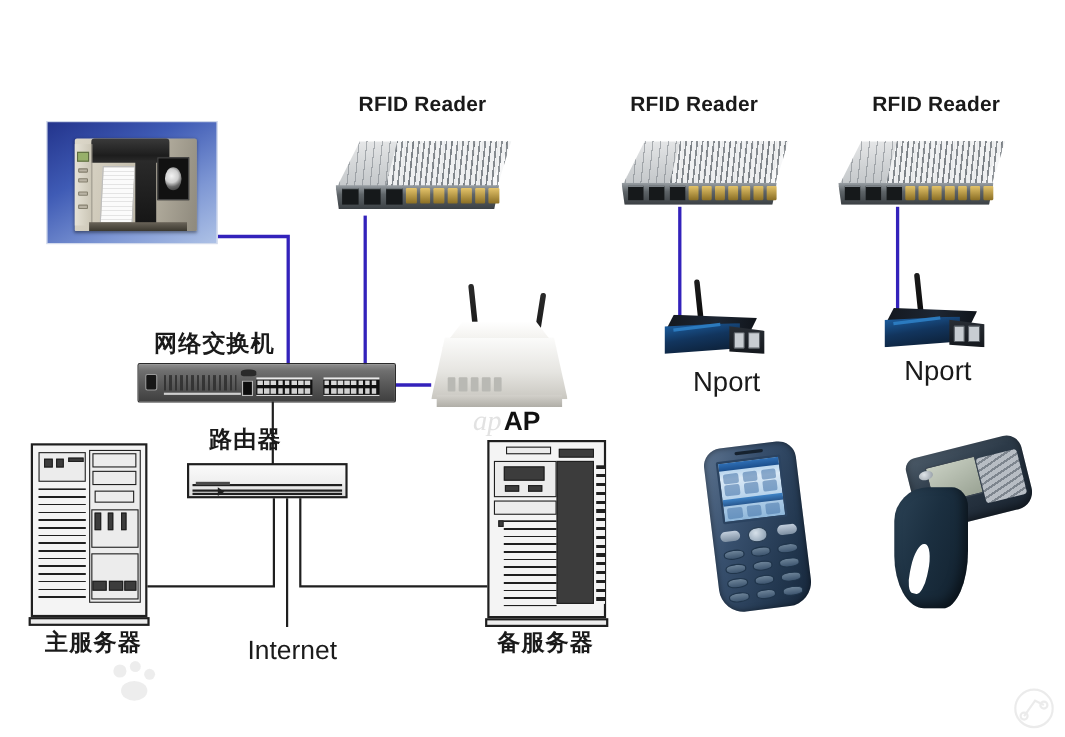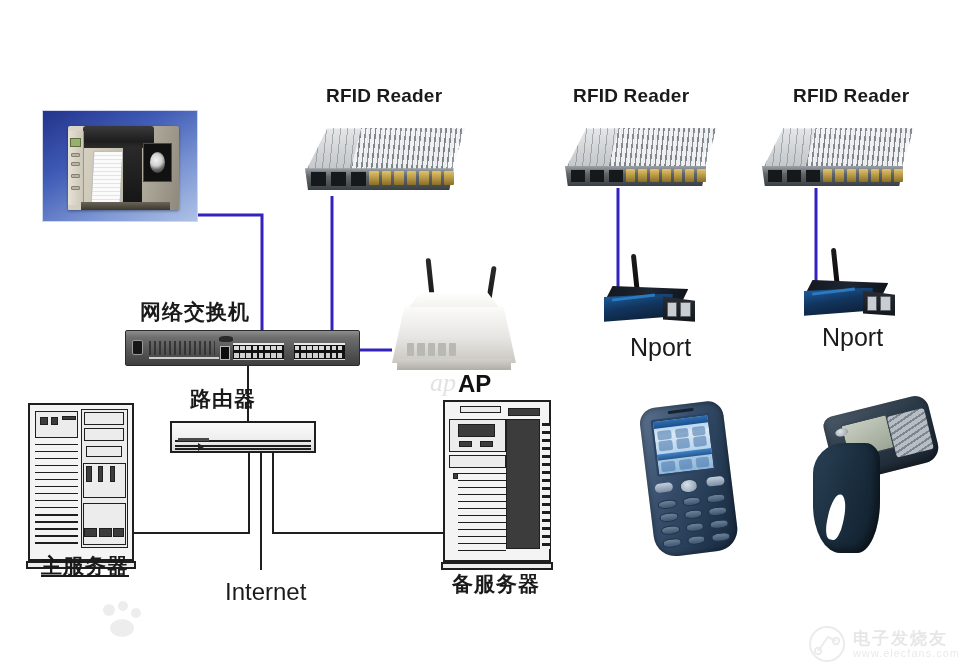--- a/index.html
+++ b/index.html
@@ -700,21 +700,21 @@
     <div class="srv-box" style="left:52%; top:38%; width:40%; height:22%;"></div>
     <div class="srv-dark" style="left:55%; top:40%; width:5%; height:10%;"></div>
     <div class="srv-dark" style="left:66%; top:40%; width:5%; height:10%;"></div>
     <div class="srv-dark" style="left:77%; top:40%; width:5%; height:10%;"></div>
     <div class="srv-box" style="left:52%; top:63%; width:40%; height:27%;"></div>
     <div class="srv-dark" style="left:53%; top:79%; width:12%; height:6%;"></div>
     <div class="srv-dark" style="left:67%; top:79%; width:12%; height:6%;"></div>
     <div class="srv-dark" style="left:80%; top:79%; width:11%; height:6%;"></div>
     <div class="srv-foot"></div>
   </div>
-  <div class="lbl lbl-cn" style="left:41px; top:555px;text-decoration:underline;">主服务器</div>
+  <div class="lbl lbl-cn" style="left:41px; top:573px;">主服务器</div>
 
   <div class="server" style="left:443px; top:400px; width:108px; height:162px;">
     <div class="srv-case"></div>
     <div class="srv-box" style="left:16%; top:4%; width:38%; height:4%;"></div>
     <div class="srv-box" style="left:6%; top:12%; width:52%; height:20%;"></div>
     <div class="srv-dark" style="left:14%; top:15%; width:34%; height:8%;"></div>
     <div class="srv-dark" style="left:15%; top:25%; width:12%; height:4%;"></div>
     <div class="srv-dark" style="left:34%; top:25%; width:12%; height:4%;"></div>
     <div class="srv-box" style="left:6%; top:34%; width:52%; height:8%;"></div>
     <div class="srv-dark" style="left:9%; top:45%; width:5%; height:4%;"></div>
@@ -787,19 +787,15 @@
     <ellipse cx="26" cy="28" rx="12" ry="9" fill="#ececec"></ellipse>
   </svg>
 
   <div class="wm wm-elec">
     <svg width="40" height="40" viewBox="0 0 40 40">
       <circle cx="20" cy="20" r="17" fill="none" stroke="#dcdcdc" stroke-width="2"></circle>
       <path d="M11 27 L21 13 L29 17" fill="none" stroke="#dcdcdc" stroke-width="2"></path>
       <circle cx="11" cy="27" r="3.2" fill="none" stroke="#dcdcdc" stroke-width="2"></circle>
       <circle cx="29" cy="17" r="3.2" fill="none" stroke="#dcdcdc" stroke-width="2"></circle>
     </svg>
-    <div class="wm-elec-txt">
-      <span class="wm-elec-cn">电子发烧友</span>
-      <span class="wm-elec-url">www.elecfans.com</span>
-    </div>
   </div>
 
 </div>
 
 </body></html>

